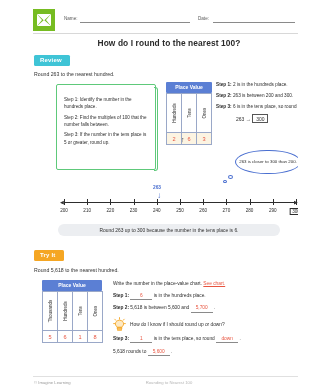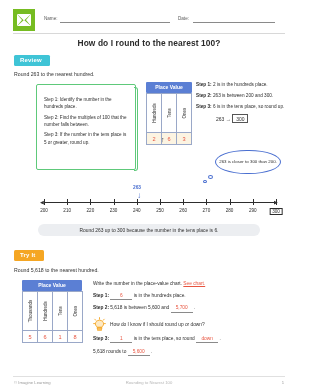--- a/index.html
+++ b/index.html
@@ -2,21 +2,21 @@
 <html><head>
 <meta charset="utf-8">
 <style>
   * { box-sizing: border-box; margin: 0; padding: 0; }
   html, body {
     width: 298px; height: 386px;
     background: #ffffff;
     font-family: "Liberation Sans", sans-serif;
     overflow: hidden;
   }
-  .page { position: relative; width: 298px; height: 386px; background:#fff; }
+  .page { position: relative; width: 298px; height: 386px; background:#fff;margin-left:20px; }
 
   
   .hdr { position:absolute; left:0; top:0; width:298px; height:34px; }
   .logo {
     position:absolute; left:13px; top:9px; width:22px; height:22px;
     background:#76bc21; border-radius:2px;
   }
   .logo svg { display:block; }
   .name-row { position:absolute; left:44px; top:16px; font-size:4.6px; color:#5a5a5a; }
   .name-line {

